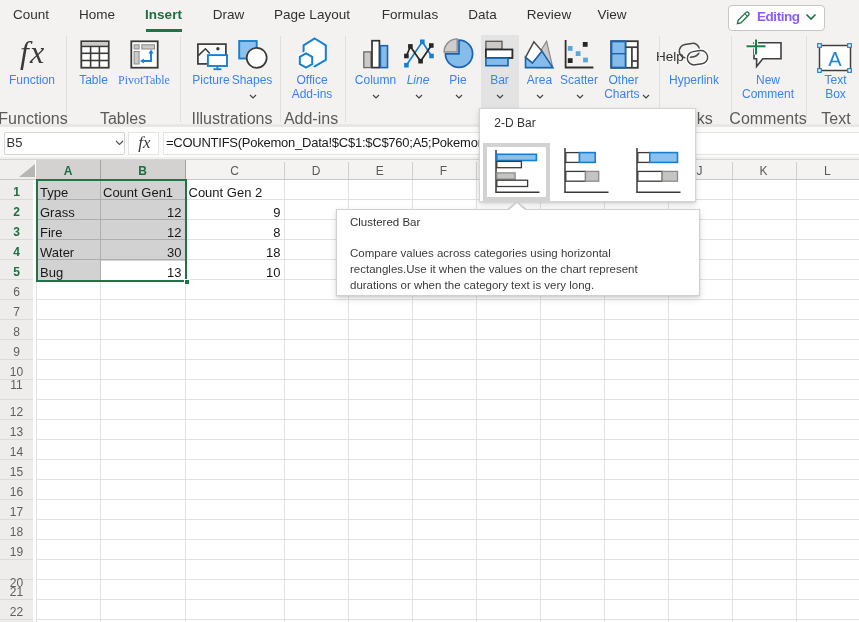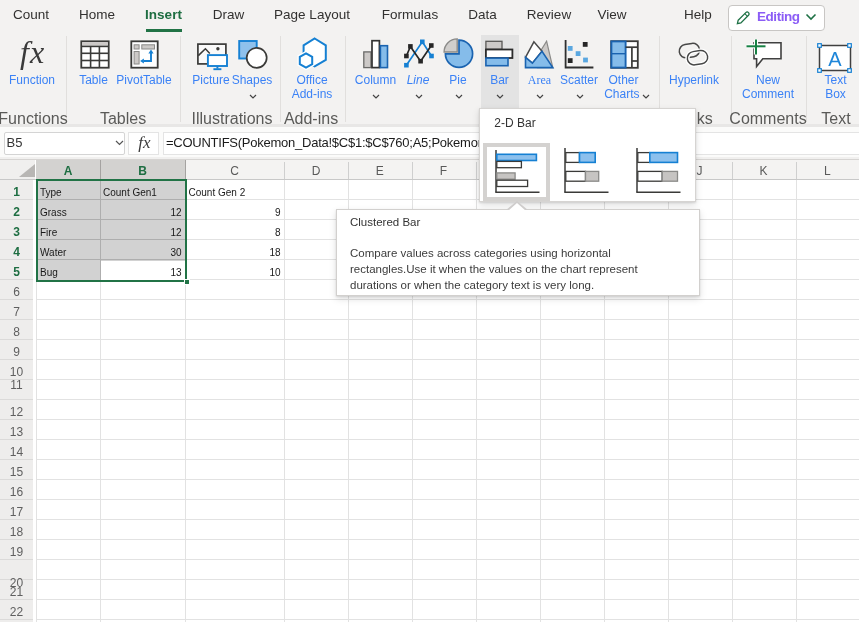--- a/index.html
+++ b/index.html
@@ -5,41 +5,41 @@
   html,body{margin:0;padding:0;}
   body{width:859px;height:622px;position:relative;overflow:hidden;background:#fff;
        font-family:"Liberation Sans",sans-serif;-webkit-font-smoothing:antialiased;}
   .abs{position:absolute;}
   .tab{position:absolute;top:7px;height:17px;font-size:13.5px;color:#323130;white-space:nowrap;transform:translateX(-50%);}
   .glab{position:absolute;top:109.5px;height:14px;font-size:16px;color:#5a5a58;white-space:nowrap;transform:translateX(-50%);}
   .blab{position:absolute;height:15px;font-size:12px;color:#3b82f6;white-space:nowrap;transform:translateX(-50%);text-align:center;}
   .sep{position:absolute;top:36px;height:86px;width:1px;background:#e1dfdd;}
   .colh{position:absolute;top:0;height:20px;line-height:22px;text-align:center;font-size:12px;color:#5a5a5a;}
   .vline{position:absolute;top:0;bottom:0;width:1px;background:#e2e2e2;}
-  .cell{position:absolute;height:20px;line-height:26px;font-size:10px;color:#191919;white-space:nowrap;}
+  .cell{position:absolute;height:20px;line-height:26px;font-size:13px;color:#191919;white-space:nowrap;}
   .num{text-align:right;}
   .rownum{position:absolute;left:0;width:33px;height:20px;line-height:24.5px;text-align:center;font-size:12px;color:#5f5f5f;}
   .chev{position:absolute;}
 </style>
 </head>
 <body>
 
 <div class="abs" style="left:0;top:0;width:859px;height:126.5px;background:#f3f2f1;"></div>
 <div class="abs" style="left:0;top:124px;width:859px;height:2.5px;background:#e8e7e6;"></div>
 
 <div class="tab" style="left:31px;">Count</div>
 <div class="tab" style="left:97px;">Home</div>
 <div class="tab" style="left:163.5px;font-weight:700;color:#1e6e42;">Insert</div>
 <div class="tab" style="left:228.5px;">Draw</div>
 <div class="tab" style="left:312px;">Page Layout</div>
 <div class="tab" style="left:410px;">Formulas</div>
 <div class="tab" style="left:482.5px;">Data</div>
 <div class="tab" style="left:549px;">Review</div>
 <div class="tab" style="left:612px;">View</div>
-<div class="tab" style="left:698px;">Help</div>
+<div class="tab" style="left:670px;margin-top:42px;">Help</div>
 <div class="abs" style="left:145.5px;top:28.5px;width:36px;height:3px;background:#217346;"></div>
 
 <div class="abs" style="left:728px;top:4.5px;width:95px;height:24px;border:1px solid #c8c6c4;border-radius:4px;background:#fff;"></div>
 <svg class="abs" style="left:735px;top:9px;" width="17" height="17" viewBox="0 0 17 17">
   <path d="M3.2 11.2 L10.8 3.6 a1.9 1.9 0 0 1 2.7 2.7 L5.9 13.9 L2.4 14.7 Z" fill="none" stroke="#1e7145" stroke-width="1.3"></path>
   <line x1="9.8" y1="4.6" x2="12.5" y2="7.3" stroke="#1e7145" stroke-width="1.1"></line>
 </svg>
 <div class="abs" style="left:757px;top:8.5px;font-size:13.5px;font-weight:700;letter-spacing:-0.45px;color:#8b5cf6;text-align:right;">Editing</div>
 <svg class="abs" style="left:805px;top:13px;" width="12" height="8" viewBox="0 0 12 8">
   <polyline points="1.5,1.5 6,6 10.5,1.5" fill="none" stroke="#1e7145" stroke-width="1.6"></polyline>
@@ -209,29 +209,29 @@
   </svg>
 <svg class="chev" style="left:575.5px;top:94px;" width="8" height="6" viewBox="0 0 8 6">
     <polyline points="1,1 4,4 7,1" fill="none" stroke="#444" stroke-width="1.2"></polyline>
   </svg>
 <svg class="chev" style="left:642px;top:94px;" width="8" height="6" viewBox="0 0 8 6">
     <polyline points="1,1 4,4 7,1" fill="none" stroke="#444" stroke-width="1.2"></polyline>
   </svg>
 
 <div class="blab" style="left:32px;top:72.5px;">Function</div>
 <div class="blab" style="left:93.5px;top:72.5px;">Table</div>
-<div class="blab" style="left:144px;top:72.5px;">PivotTable</div>
+<div class="blab" style="left:144px;top:72.5px;font-family:Liberation Serif, serif;">PivotTable</div>
 <div class="blab" style="left:211px;top:72.5px;">Picture</div>
 <div class="blab" style="left:252px;top:72.5px;">Shapes</div>
 <div class="blab" style="left:312px;top:72.5px;">Office<br>Add-ins</div>
 <div class="blab" style="left:375.5px;top:72.5px;">Column</div>
 <div class="blab" style="left:418px;top:72.5px;font-style:italic;">Line</div>
 <div class="blab" style="left:458px;top:72.5px;">Pie</div>
 <div class="blab" style="left:499.5px;top:72.5px;">Bar</div>
-<div class="blab" style="left:539.5px;top:72.5px;font-family:Liberation Serif, serif;">Area</div>
+<div class="blab" style="left:539.5px;top:72.5px;">Area</div>
 <div class="blab" style="left:579px;top:72.5px;">Scatter</div>
 <div class="blab" style="left:623.5px;top:72.5px;">Other<br>Charts&nbsp;</div>
 <div class="blab" style="left:694px;top:72.5px;">Hyperlink</div>
 <div class="blab" style="left:768px;top:72.5px;">New<br>Comment</div>
 <div class="blab" style="left:835.5px;top:72.5px;">Text<br>Box</div>
 
 <div class="glab" style="left:33px;">Functions</div>
 <div class="glab" style="left:123px;">Tables</div>
 <div class="glab" style="left:232px;">Illustrations</div>
 <div class="glab" style="left:311px;">Add-ins</div>

